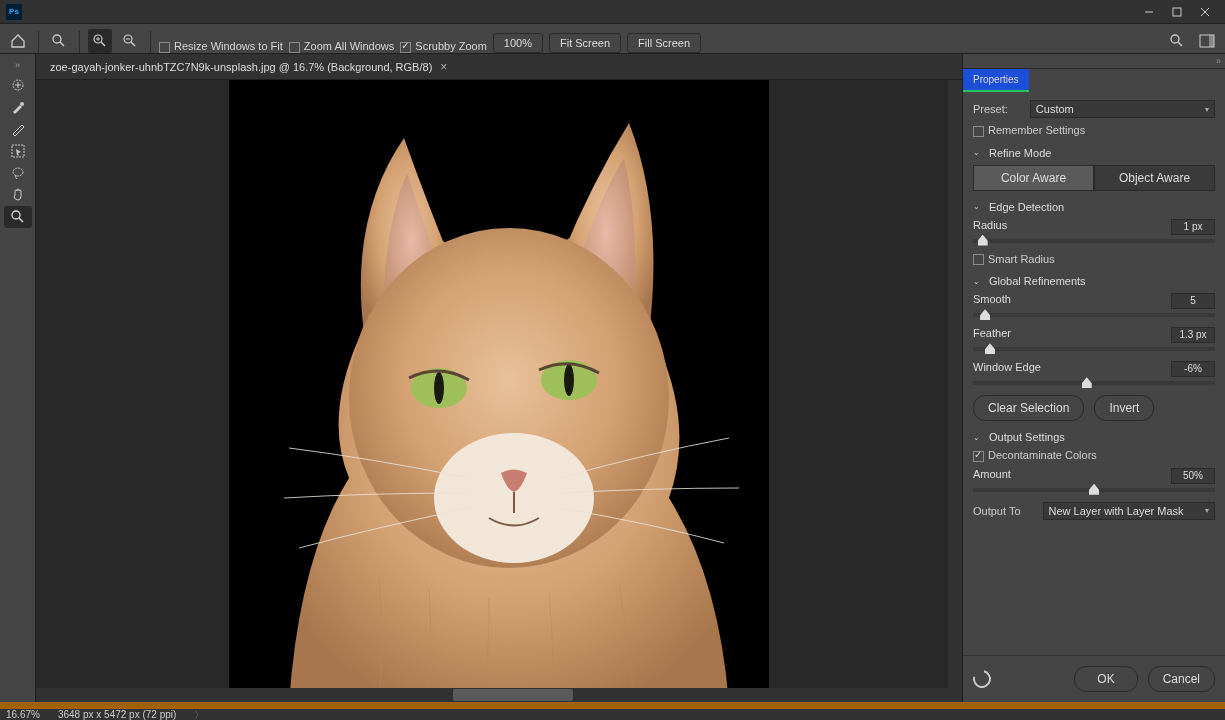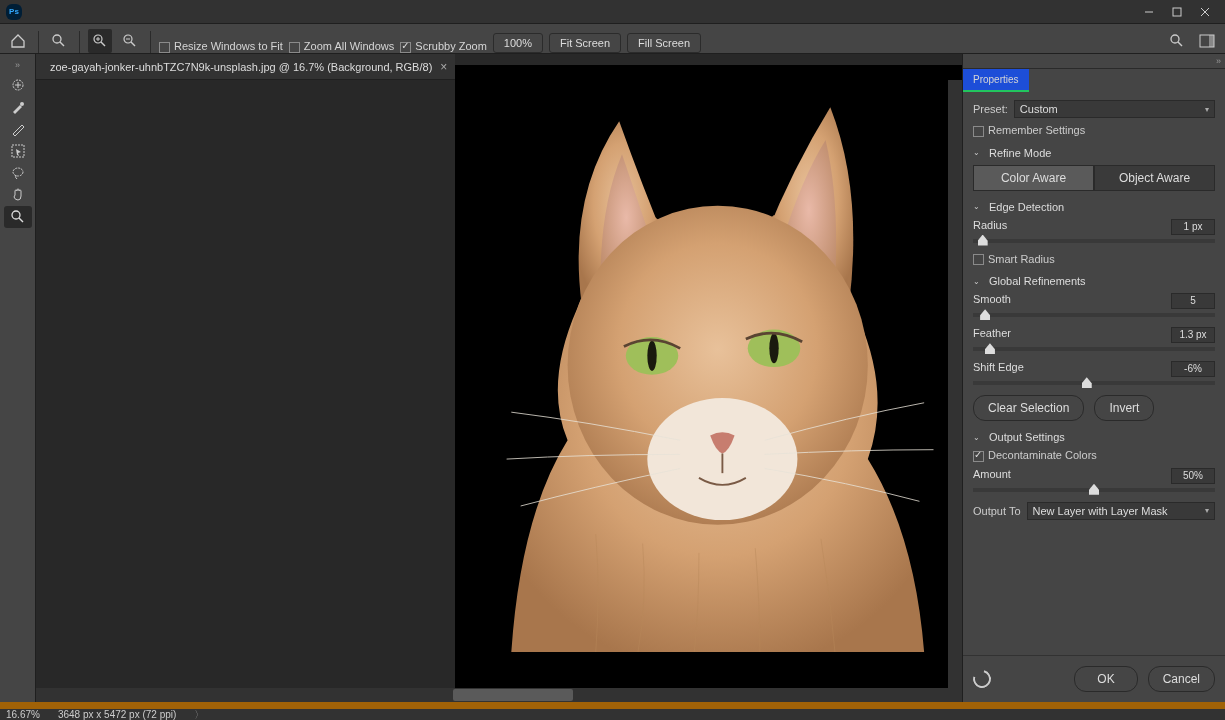--- a/index.html
+++ b/index.html
@@ -1,51 +1,51 @@
 <!DOCTYPE html>
 <html><head>
 <meta charset="utf-8">
 <style>
 *{margin:0;padding:0;box-sizing:border-box;font-family:"Segoe UI",Tahoma,sans-serif;user-select:none}
 body{width:1225px;height:720px;background:#323232;color:#d5d5d5;font-size:11px;overflow:hidden;position:relative}
 .titlebar{height:24px;background:#323232;display:flex;align-items:center;padding:0 6px;border-bottom:1px solid #1f1f1f}
-.ps-logo{width:16px;height:16px;background:#001e36;border-radius:6px;display:flex;align-items:center;justify-content:center;color:#31a8ff;font-size:8px;font-weight:700;margin-right:8px}
+.ps-logo{width:16px;height:16px;background:#001e36;border-radius:1px;display:flex;align-items:center;justify-content:center;color:#31a8ff;font-size:8px;font-weight:700;margin-right:8px}
 .menubar{display:flex;gap:0;flex:1}
 .menubar span{padding:4px 8px;cursor:default}
 .win-controls{display:flex;gap:0;margin-left:auto}
 .win-btn{width:28px;height:20px;display:flex;align-items:center;justify-content:center;color:#ccc}
 .optbar{height:30px;background:#454545;display:flex;align-items:flex-end;padding:0 6px;gap:6px;border-bottom:1px solid #1f1f1f;font-size:11px}
 .opt-sep{width:1px;height:22px;background:#2a2a2a;margin:0 2px}
 .icon-btn{width:24px;height:24px;display:flex;align-items:center;justify-content:center;border-radius:2px}
 .icon-btn.active{background:#2a2a2a}
 .chk{width:11px;height:11px;border:1px solid #8a8a8a;display:inline-block;margin-right:4px;vertical-align:middle;background:#454545}
 .chk.checked{background:#454545;position:relative}
 .chk.checked::after{content:"✓";position:absolute;top:-3px;left:0;font-size:10px;color:#ddd}
 .opt-btn{padding:3px 10px;border:1px solid #2b2b2b;border-radius:3px;background:#454545;color:#ddd}
 .main{display:flex;height:calc(100% - 54px - 18px)}
 .toolbar{width:36px;background:#454545;display:flex;flex-direction:column;padding-top:6px;align-items:center;border-right:1px solid #1f1f1f}
 .toolbar .expand{font-size:9px;color:#999;height:14px}
 .tool{width:28px;height:22px;display:flex;align-items:center;justify-content:center;margin-bottom:0;color:#ccc}
 .tool.sel{background:#2a2a2a;border-radius:3px}
-.canvas-wrap{flex:1;display:flex;flex-direction:row;background:#282828;position:relative}
+.canvas-wrap{flex:1;display:flex;flex-direction:column;background:#282828;position:relative}
 .tabbar{height:26px;background:#323232;display:flex;align-items:center;padding-left:6px;border-bottom:1px solid #1f1f1f}
 .tab{display:flex;align-items:center;gap:8px;padding:0 8px;height:100%;font-size:11px;color:#ddd}
 .tab .x{font-size:12px;color:#aaa}
 .canvas{flex:1;display:flex;align-items:center;justify-content:center;background:#282828;position:relative;overflow:hidden}
 .img-box{width:540px;height:626px;background:#000;position:relative;overflow:hidden}
 .cat{position:absolute;inset:0}
 .vscroll{position:absolute;right:0;top:26px;bottom:0;width:14px;background:#323232}
 .right-pane{width:263px;background:#454545;display:flex;flex-direction:column;border-left:1px solid #1f1f1f}
 .right-pane .expand{font-size:9px;color:#999;text-align:right;padding:2px 4px}
 .panel-tabs{height:24px;display:flex;border-top:1px solid #2a2a2a}
 .panel-tab{padding:5px 10px;background:#1d4ed8;font-size:10px;border-bottom:2px solid #22c55e}
 .panel-body{flex:1;padding:8px 10px;overflow-y:auto;font-size:11px;color:#ddd}
 .row{display:flex;align-items:center;margin-bottom:6px}
 .row label{color:#ccc}
-.sel-box{flex:1;height:18px;background:#393939;border:1px solid #2a2a2a;padding:0 5px;display:flex;align-items:center;justify-content:space-between;margin-left:6px;color:#ddd;font-size:11px}
+.sel-box{flex:1;height:18px;background:#393939;border:1px solid #2a2a2a;padding:0 5px;display:flex;align-items:center;justify-content:space-between;margin-left:22px;color:#ddd;font-size:11px}
 .sel-box .caret{font-size:8px;color:#aaa}
 .section-hdr{display:flex;align-items:center;gap:6px;margin:10px 0 6px;color:#ddd;font-size:11px}
 .caret-dn{font-size:8px;color:#ccc;width:10px}
 .mode-btns{display:flex;gap:0;margin-bottom:0}
 .mode-btn{flex:1;text-align:center;padding:5px 0;border:1px solid #2a2a2a;font-size:12px}
 .mode-btn.on{background:#5a5a5a}
 .mode-btn.off{background:#3a3a3a}
 .slider-row{margin-bottom:10px}
 .slider-lbl{display:flex;justify-content:space-between;margin-bottom:4px}
 .val-box{width:44px;height:16px;background:#393939;border:1px solid #2a2a2a;text-align:center;font-size:10px;line-height:14px}
@@ -311,21 +311,21 @@
         <div class="slider-lbl">
             <span>Feather</span>
             <div class="val-box">1.3 px</div>
           </div>
         <div class="slider">
             <div class="thumb" style="left:7%"></div>
           </div>
       </div>
       <div class="slider-row">
         <div class="slider-lbl">
-            <span>Shift Edge</span>
+            <span>Window Edge</span>
             <div class="val-box">-6%</div>
           </div>
         <div class="slider">
             <div class="thumb" style="left:47%"></div>
           </div>
       </div>
       <div class="btn-row">
         <div class="btn">Clear Selection</div>
         <div class="btn">Invert</div>
       </div>

